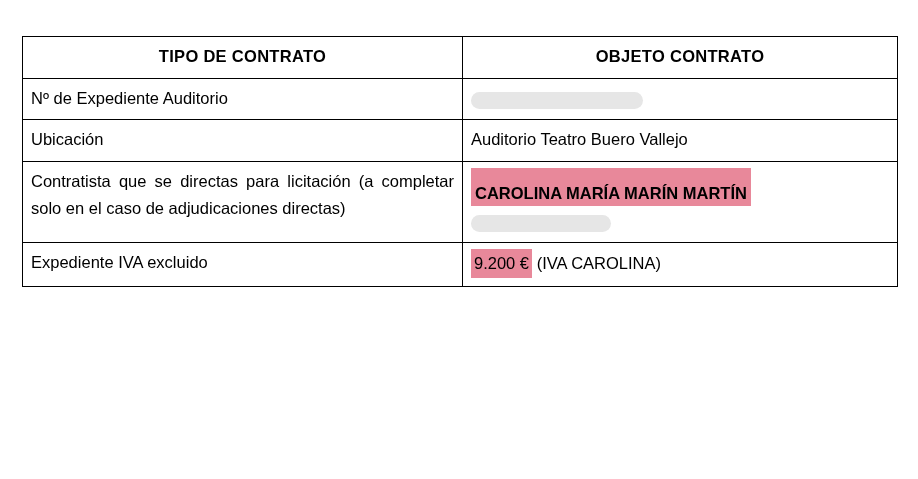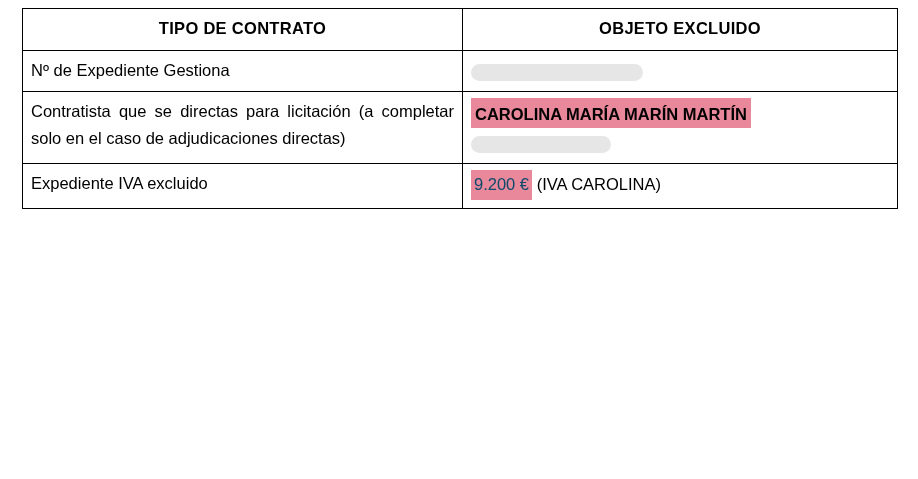--- a/index.html
+++ b/index.html
@@ -16,21 +16,21 @@
   }
   .page {
     position: relative;
     width: 918px;
     height: 479px;
     background: #ffffff;
   }
   table.contract-table {
     position: absolute;
     left: 22px;
-    top: 8px;
+    top: 36px;
     width: 875px;
     border-collapse: collapse;
     table-layout: fixed;
   }
   table.contract-table td,
   table.contract-table th {
     border: 1px solid #000000;
     vertical-align: top;
     padding: 6px 8px 8px 8px;
     font-size: 16.5px;
@@ -68,55 +68,59 @@
     margin-top: 3px;
   }
   .redacted.wide {
     width: 172px;
   }
   .hl-name {
     display: inline-block;
     background: #e8889a;
     color: #000000;
     font-weight: bold;
-    padding: 5px 4px 2px 4px;
+    padding: 14px 4px 2px 4px;
     line-height: 1.35;
   }
   .hl-amount {
     display: inline-block;
     background: #e8889a;
-    color: #0c4a6e;
+    color: #000000;
     padding: 1px 3px 2px 3px;
   }
   .amount-suffix {
     display: inline;
   }
   .cell-stack > div { display: block; }
 </style>
 </head>
 <body>
 
 <div class="page">
   <table class="contract-table">
     <colgroup>
       <col class="col-left">
       <col class="col-right">
     </colgroup>
     <thead>
       <tr>
         <th class="header-cell">TIPO DE CONTRATO</th>
-        <th class="header-cell">OBJETO EXCLUIDO</th>
+        <th class="header-cell">OBJETO CONTRATO</th>
       </tr>
     </thead>
     <tbody>
       <tr>
-        <td class="label-cell">Nº de Expediente Gestiona</td>
+        <td class="label-cell">Nº de Expediente Auditorio</td>
         <td class="value-cell">
           <span class="redacted wide"></span>
         </td>
+      </tr>
+      <tr>
+        <td class="label-cell">Ubicación</td>
+        <td class="value-cell">Auditorio Teatro Buero Vallejo</td>
       </tr>
       <tr>
         <td class="label-cell">
           <span class="justify-block">Contratista que se directas para licitación (a completar solo en el caso de adjudicaciones directas)</span>
         </td>
         <td class="value-cell cell-stack">
           <div><span class="hl-name">CAROLINA MARÍA MARÍN MARTÍN</span></div>
           <div><span class="redacted"></span></div>
         </td>
       </tr>

